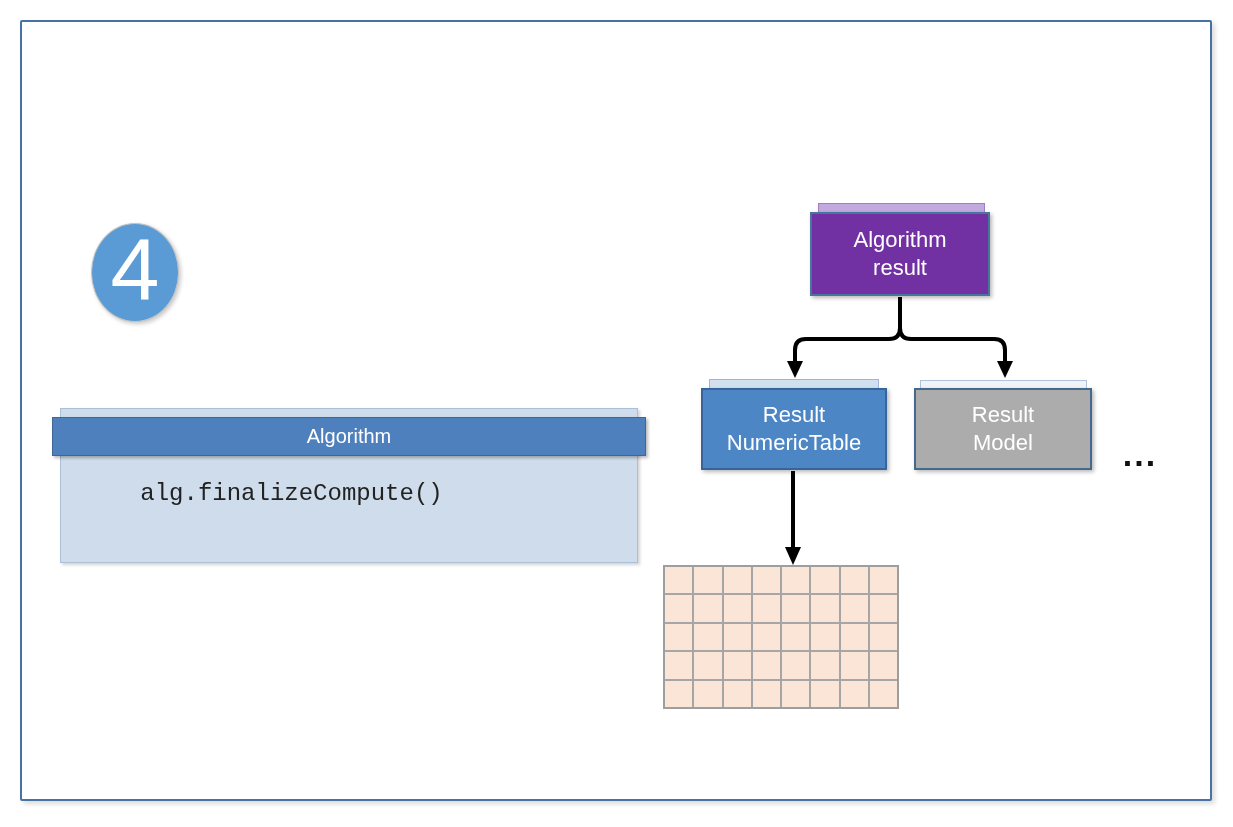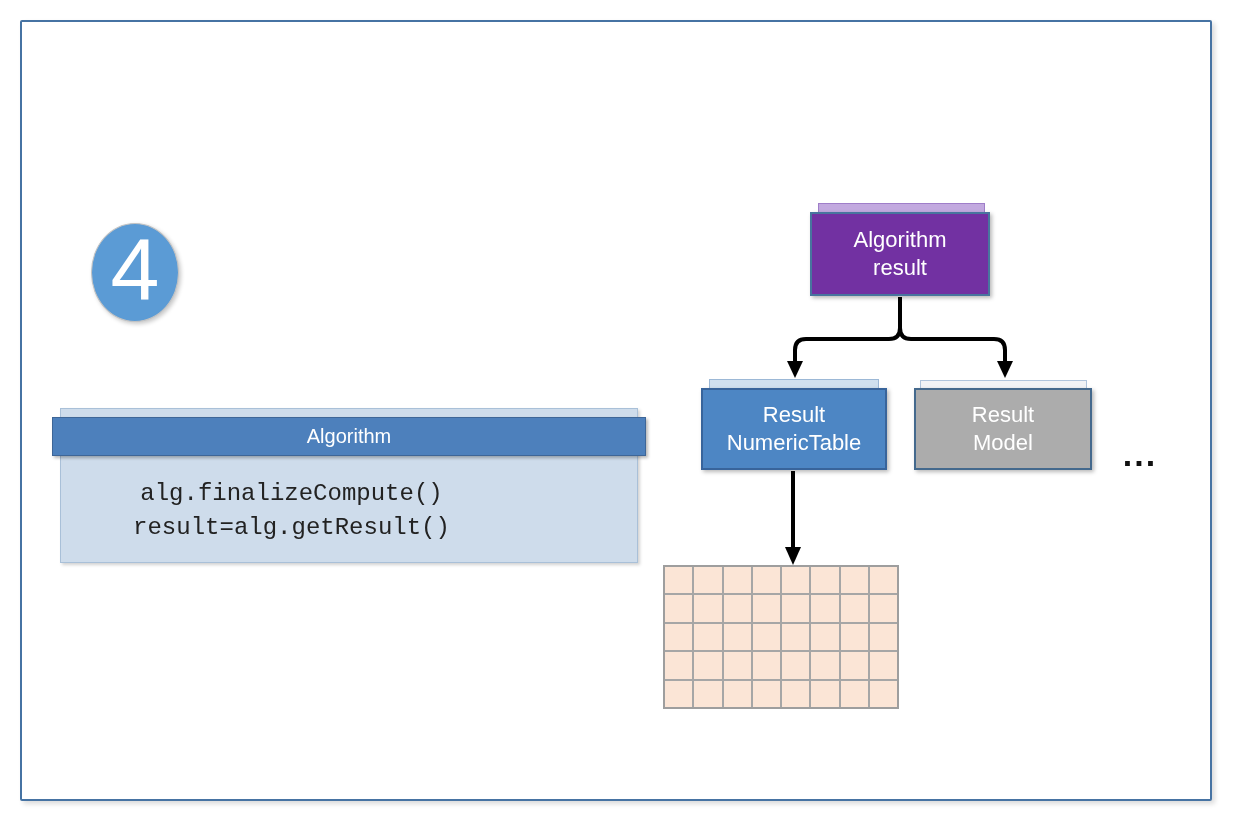--- a/index.html
+++ b/index.html
@@ -170,21 +170,20 @@
   <div class="step-badge">
     <span>4</span>
   </div>
 
   <div class="algo-body"></div>
   <div class="algo-header">
     <span>Algorithm</span>
   </div>
   <div class="algo-code">
     <div>alg.finalizeCompute()</div>
-    <div>result=alg.getResult()</div>
   </div>
 
   <div class="tab purple"></div>
   <div class="node purple">
     <span>Algorithm
 result</span>
   </div>
 
   <div class="tab blue"></div>
   <div class="node blue">

